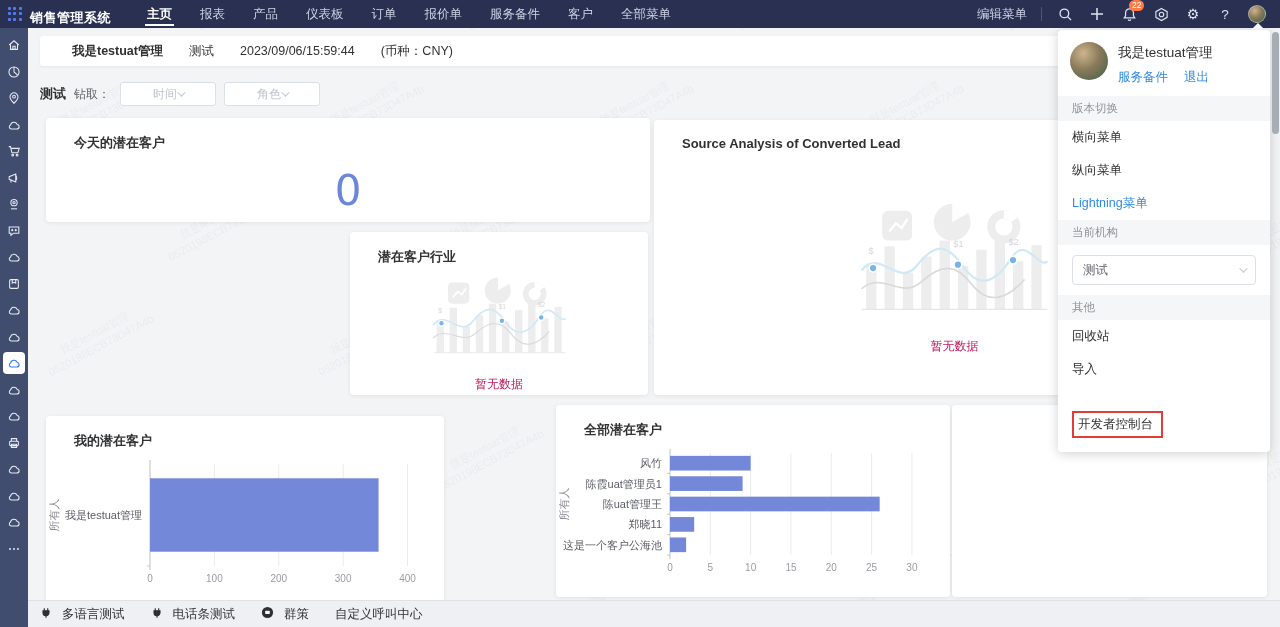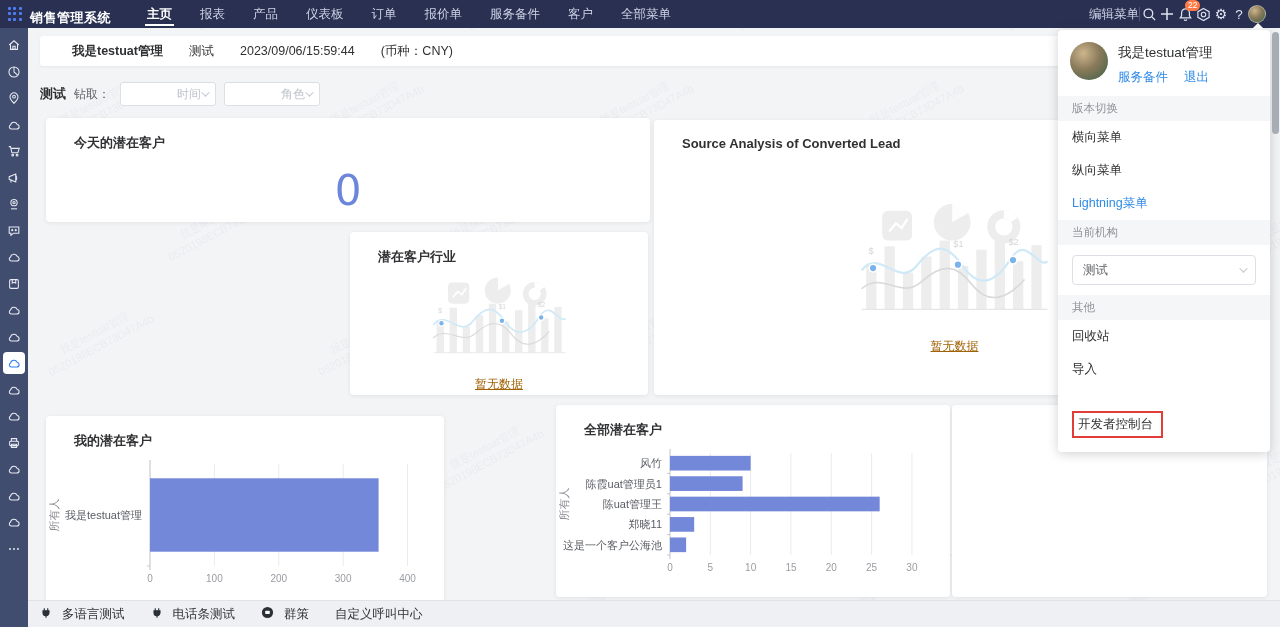--- a/index.html
+++ b/index.html
@@ -7,21 +7,21 @@
 
   
   .navbar { position:absolute; left:0; top:0; width:1280px; height:28px; background:#293052; display:flex; align-items:center; z-index:40; }
   .grid-icon { width:14px; height:14px; margin:0 8px 0 8px; display:grid; grid-template-columns:repeat(3,1fr); gap:2px; }
   .grid-icon i { width:3px; height:3px; border-radius:1px; background:#4f7df5; }
   .app-title { color:#fff; font-weight:bold; font-size:13px; margin-right:22px; letter-spacing:.5px;margin-top:8px; }
   .nav-menu { display:flex; align-items:stretch; height:28px; }
   .nav-item { color:#cdd2e4; font-size:12.5px; padding:0 14px; display:flex; align-items:center; cursor:pointer; position:relative; }
   .nav-item.active { color:#fff; font-weight:bold; }
   .nav-item.active::after { content:""; position:absolute; left:12px; right:12px; bottom:2px; height:2px; background:#fff; }
-  .nav-right { margin-left:auto; display:flex; align-items:center; padding-right:14px; }
+  .nav-right { margin-left:auto; display:flex; align-items:center; gap:14px; padding-right:14px; }
   .edit-menu { color:#cdd2e4; font-size:12.5px; cursor:pointer; }
   .nav-divider { width:1px; height:14px; background:rgba(255,255,255,.18); }
   .nav-ico { position:relative; width:18px; height:18px; display:flex; align-items:center; justify-content:center; cursor:pointer; color:#dfe3f0; }
   .nav-ico svg { display:block; }
   .badge { position:absolute; top:-5px; left:9px; background:#ff7a45; color:#fff; font-size:8.5px; line-height:11px; padding:0 3px; border-radius:7px; font-weight:normal; }
   .qmark { font-size:13.5px; color:#dfe3f0; }
   .gear-glyph { font-size:14px; color:#dfe3f0; }
   .avatar-sm { width:18px; height:18px; border-radius:50%; background:radial-gradient(circle at 35% 30%, #cdb58d, #8a7a5a 45%, #5e6b4f 75%, #3e4a3a); border:1px solid rgba(255,255,255,.4); cursor:pointer; }
 
   
@@ -37,27 +37,27 @@
 
   .card { position:absolute; background:#fff; border-radius:4px; box-shadow:0 1px 4px rgba(0,0,0,.08); z-index:10; }
   .card-title { font-size:13px; font-weight:bold; color:#303133; padding:16px 0 0 28px; }
 
   .header-card { position:absolute; left:40px; top:36px; width:1212px; height:30px; background:#fff; border-radius:3px; box-shadow:0 1px 3px rgba(0,0,0,.06); display:flex; align-items:center; gap:26px; padding-left:32px; font-size:12.5px; color:#303133; z-index:10; }
   .header-card .owner { font-weight:bold; }
 
   .filter-row { position:absolute; left:40px; top:82px; display:flex; align-items:center; gap:8px; z-index:10; }
   .filter-title { font-size:13px; font-weight:bold; color:#303133; }
   .drill-label { font-size:12px; color:#606266; margin-right:2px; }
-  .mini-select { width:96px; height:24px; background:#fff; border:1px solid #dcdfe6; border-radius:3px; display:flex; align-items:center; justify-content:flex-end; padding:0 8px; font-size:12px; color:#bfc3cc; cursor:pointer; }
+  .mini-select { width:96px; height:24px; background:#fff; border:1px solid #dcdfe6; border-radius:3px; display:flex; align-items:center; justify-content:center; padding:0 8px; font-size:12px; color:#bfc3cc; cursor:pointer; }
   .chev { width:6px; height:6px; border-right:1.3px solid #c0c4cc; border-bottom:1.3px solid #c0c4cc; transform:rotate(45deg) translateY(-2px); }
 
   .big-zero { text-align:center; font-size:42px; color:#6c86db; margin-top:14px; font-family:"DejaVu Sans",sans-serif; }
 
   .empty-wrap { display:flex; flex-direction:column; align-items:center; }
-  .empty-text { font-size:12px; color:#a16207; margin-top:6px;text-decoration:underline; }
+  .empty-text { font-size:12px; color:#be185d; margin-top:6px; }
 
   .chart-svg text { font-family:"Liberation Sans","DejaVu Sans",sans-serif; }
 
   
   .footer { position:absolute; left:28px; top:600px; width:1252px; height:27px; background:#eef0f3; border-top:1px solid #e0e2e6; display:flex; align-items:center; gap:26px; padding-left:12px; z-index:20; }
   .foot-item { display:flex; align-items:center; gap:10px; font-size:12.5px; color:#303133; cursor:pointer; }
 
   
   .user-menu { position:absolute; left:1058px; top:30px; width:212px; background:#fff; border-radius:4px; box-shadow:0 2px 12px rgba(0,0,0,.18); z-index:50; padding-bottom:6px; }
   .menu-caret { position:absolute; left:1253px; top:25px; width:10px; height:10px; background:#fff; transform:rotate(45deg); z-index:49; }

